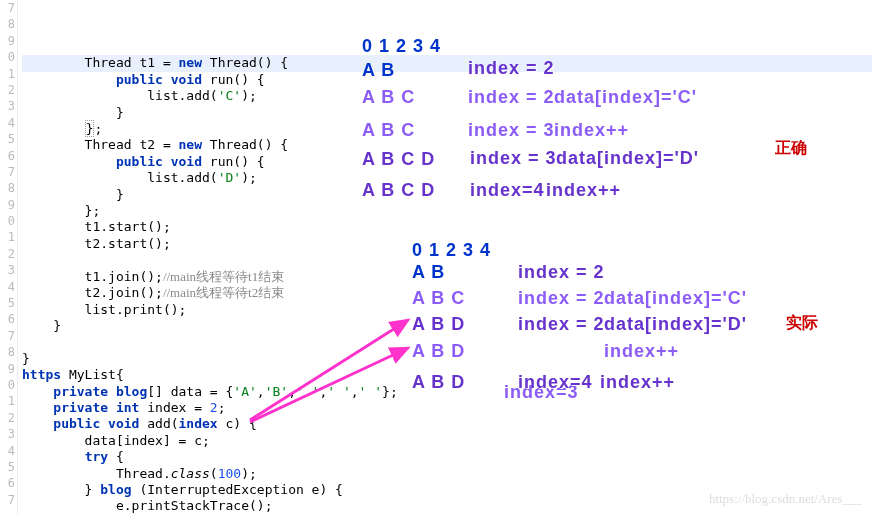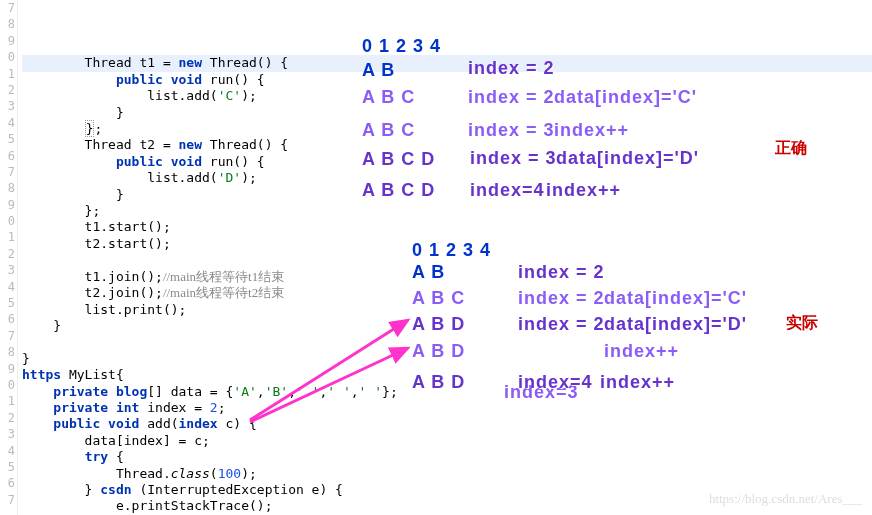--- a/index.html
+++ b/index.html
@@ -132,21 +132,21 @@
     }
 
 }
 <span class="kw">https</span> MyList{
     <span class="kw">private blog</span>[] data = {<span class="str">'A'</span>,<span class="str">'B'</span>,<span class="str">' '</span>,<span class="str">' '</span>,<span class="str">' '</span>};
     <span class="kw">private int</span> index = <span class="num">2</span>;
     <span class="kw">public void</span> add(<span class="kw">index</span> c) {
         data[index] = c;
         <span class="kw">try</span> {
             Thread.<span class="ital">class</span>(<span class="num">100</span>);
-        } <span class="kw">csdn</span> (InterruptedException e) {
+        } <span class="kw">blog</span> (InterruptedException e) {
             e.printStackTrace();
         }
         index++;
     }
 </div>
 
 <div class="ann blue" style="left:362px; top:36px;">0 1 2 3 4</div>
 <div class="ann blue" style="left:362px; top:60px;">A B</div>
 <div class="ann purple" style="left:468px; top:58px;">index = 2</div>
 

